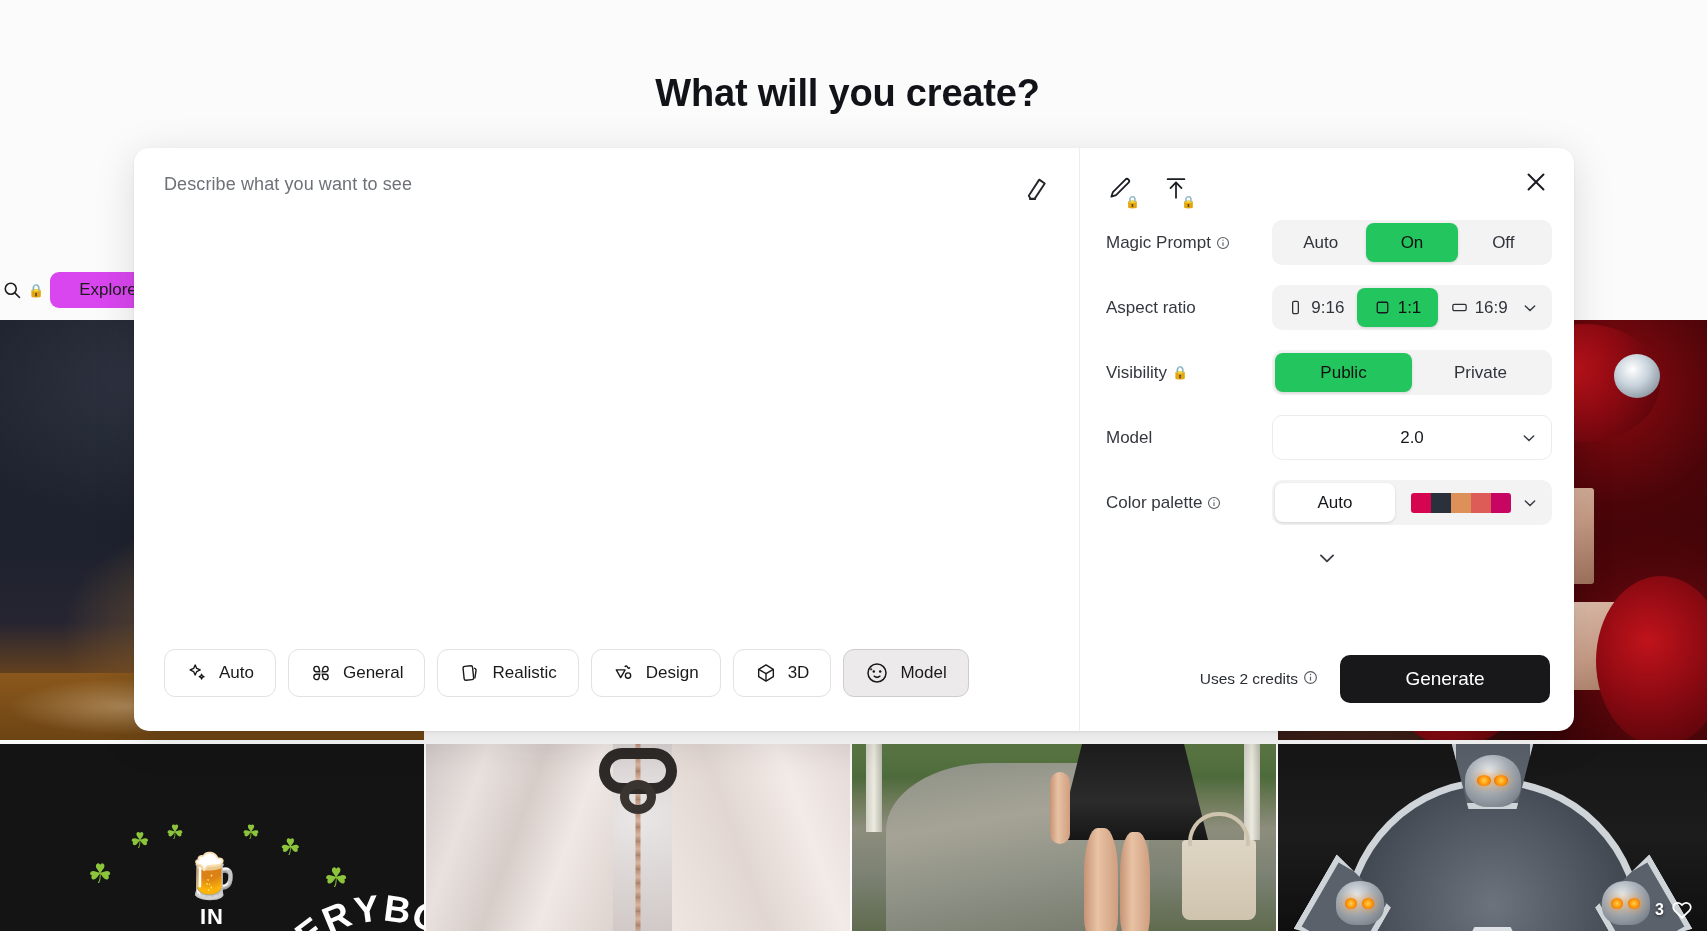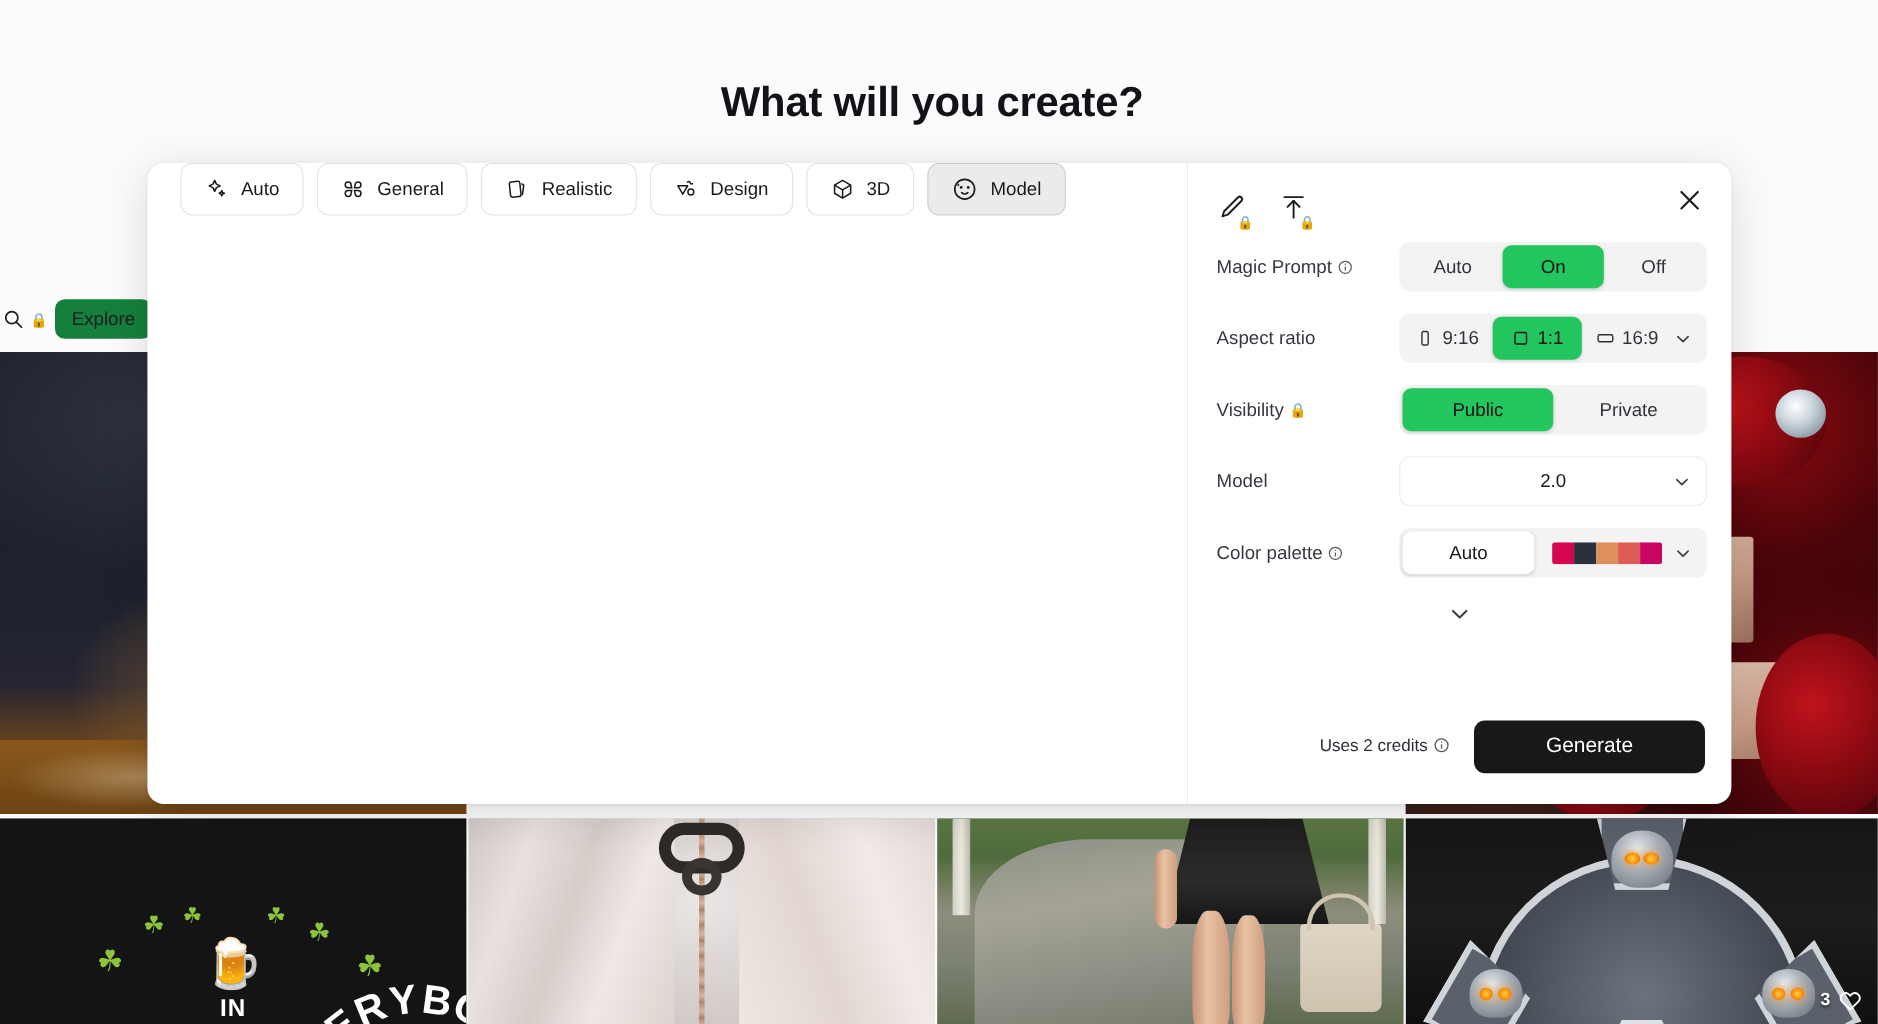--- a/index.html
+++ b/index.html
@@ -19,22 +19,22 @@
   }
 
   #search-row {
     position: absolute; left: 0; top: 272px;
     display: flex; align-items: center; gap: 6px;
     padding-left: 2px;
   }
   .magnifier { width: 20px; height: 20px; display:block; }
   .lock-glyph { font-size: 13px; color: #202020; line-height: 1; }
   #explore-pill {
-    background: #15803d; color: #1c1c1c;
-    border-radius: 9px; padding: 8px 15px;
+    background: #d946ef; color: #1c1c1c;
+    border-radius: 9px; padding: 8px 29px;
     font-size: 17px; font-weight: 500; white-space: nowrap;
   }
   #next-tab-sliver {
     font-size: 17px; color: #1c1c1c; margin-left: 10px;
   }
 
   
   #grid { position: absolute; left: 0; top: 320px; width: 1707px; height: 611px; }
   .gcell { position: absolute; overflow: hidden; }
 
@@ -359,20 +359,29 @@
         </svg>
       </div>
     </div>
 
   </div>
 </div>
 
 <div id="modal">
 
   <div id="modal-left">
+    <div id="prompt-area">
+      <div id="prompt-placeholder">Describe what you want to see</div>
+      <span id="erase-btn">
+        <svg width="30" height="30" viewBox="0 0 24 24" fill="none" stroke="#23262b" stroke-width="1.5" stroke-linejoin="round" stroke-linecap="round">
+          <path d="M6.2 17.4 14.6 4.5l4.4 3.1-8 12.1H7.6z"></path>
+          <path d="M7.1 20h4.2"></path>
+        </svg>
+      </span>
+    </div>
 
     <div id="style-row">
 
       <div class="style-chip">
         <svg width="22" height="22" viewBox="0 0 24 24" fill="none" stroke="#191919" stroke-width="1.5" stroke-linejoin="round">
           <path d="M10 3.2 11.7 7 15.5 8.7 11.7 10.4 10 14.2 8.3 10.4 4.5 8.7 8.3 7z"></path>
           <path d="M17 13.4 17.8 15.2 19.6 16 17.8 16.8 17 18.6 16.2 16.8 14.4 16 16.2 15.2z"></path>
         </svg>
         <span>Auto</span>
       </div>

